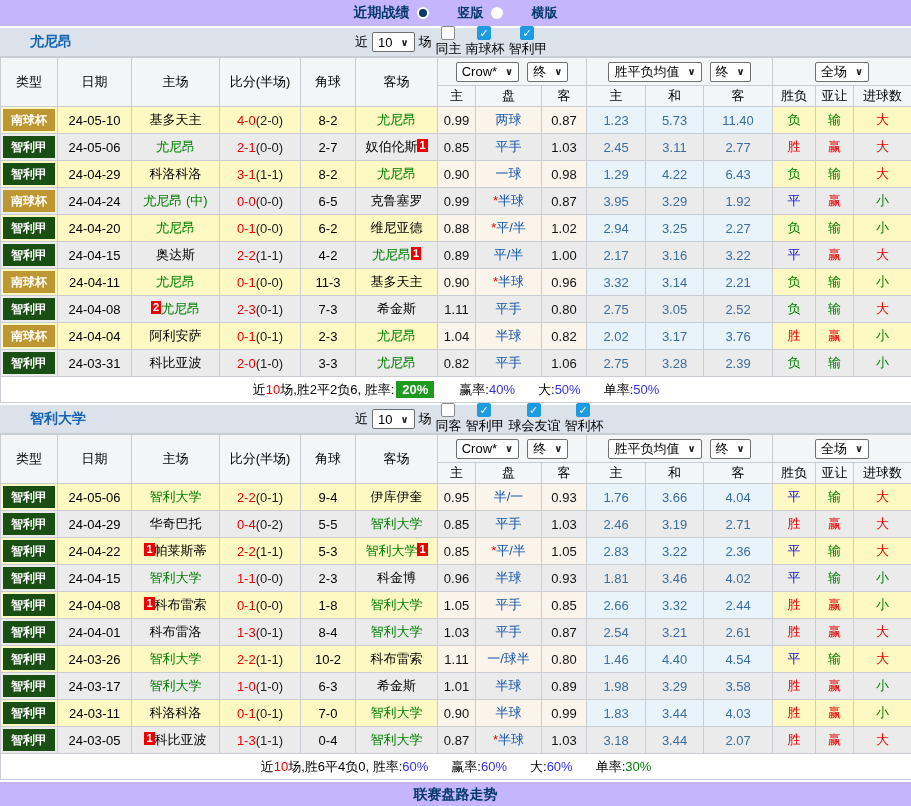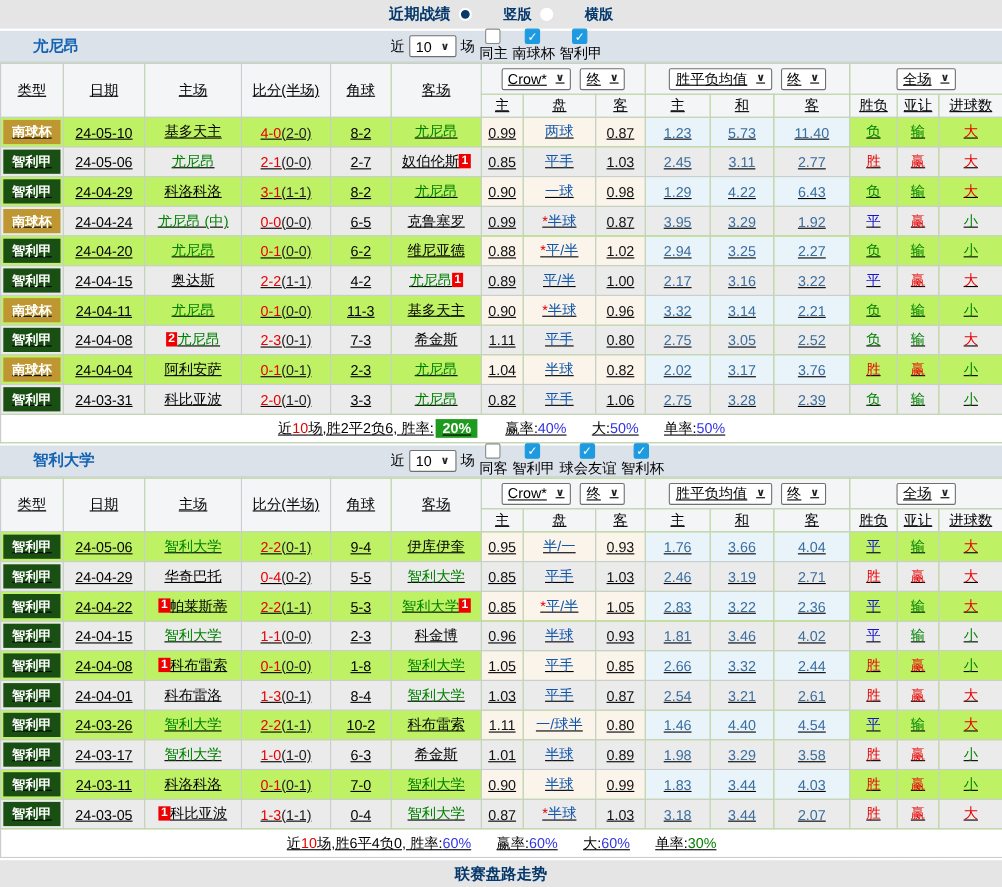--- a/index.html
+++ b/index.html
@@ -1,21 +1,21 @@
 <!DOCTYPE html>
 <html><head>
 <meta charset="utf-8">
 <style>
   * { box-sizing: border-box; margin: 0; padding: 0; }
   body { font-family: "Liberation Sans", "DejaVu Sans", sans-serif; background: #fff; }
   .page { width: 911px; }
 
   
   .bluebar {
-    background: #e5e5e5; height: 26px; display: flex; align-items: center;
+    background: #c4b5fd; height: 26px; display: flex; align-items: center;
     justify-content: center; gap: 7px; color: #05386B; font-size: 14px; font-weight: bold;
   }
   .radio {
     width: 12px; height: 12px; border-radius: 50%; background: #fff;
     display: inline-block; vertical-align: middle; border: 2px solid #fff;
   }
   .radio.sel { background: #05386B; }
   .radio-label { font-size: 13px; font-weight: bold; color: #05386B; margin-left: 22px; }
 
   
@@ -35,21 +35,21 @@
   .ctrl-select .caret { font-size: 10px; font-weight: bold; color: #222; }
   .chk {
     width: 14px; height: 14px; border: 1px solid #8a8a8a; background: #fff;
     display: inline-flex; align-items: center; justify-content: center;
     font-size: 11px; border-radius: 2px; margin-right: 2px; vertical-align: middle;
   }
   .chk.checked { background: #1E9BE0; border-color: #1E9BE0; color: #fff; font-weight: bold; }
   .ctrl-group { display: inline-flex; align-items: center; flex-direction: column; }
 
   
-  table { border-collapse: collapse; table-layout: fixed; width: 911px; font-size: 13px; background: #bef264; text-decoration: underline; }
+  table { border-collapse: collapse; table-layout: fixed; width: 911px; font-size: 13px; background: #fef9c3; }
   th, td {
     border: 1px solid #C9CDD3; text-align: center; padding: 0;
     overflow: hidden; white-space: nowrap; height: 27px;
   }
   thead th { background: #F3F5F7; font-weight: normal; color: #000; }
   thead tr.grp-row th { height: 28px; }
   thead tr.sub-row th { height: 21px; }
   .grp-cell { background: #F3F5F7; }
   .grp-inner { display: flex; align-items: center; justify-content: center; gap: 8px; }
 

